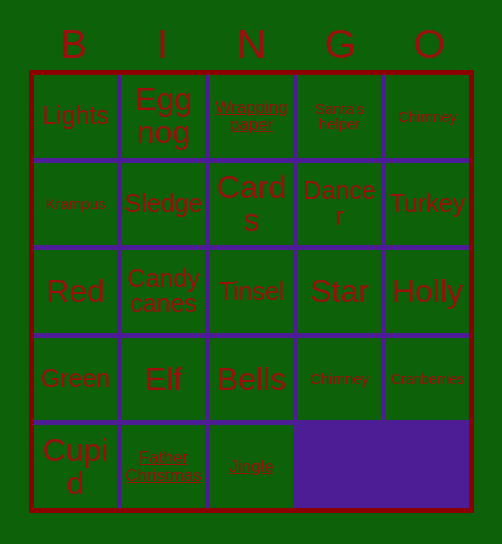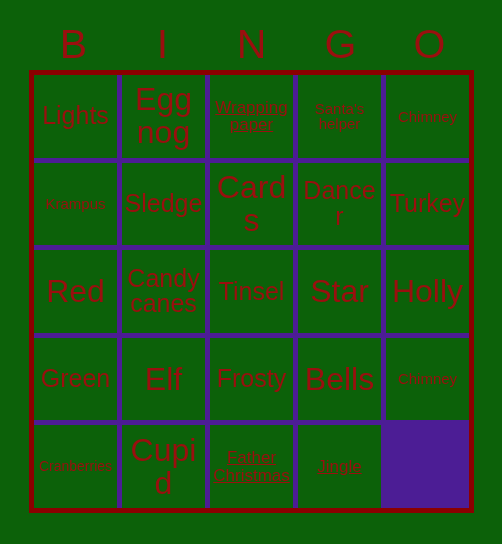--- a/index.html
+++ b/index.html
@@ -144,23 +144,20 @@
     <div class="cell">
         <span class="cell-text fs-lg">Holly</span>
       </div>
     <div class="cell">
         <span class="cell-text fs-md">Green</span>
       </div>
     <div class="cell">
         <span class="cell-text fs-xl">Elf</span>
       </div>
     <div class="cell">
-        <span class="cell-text fs-md">Frosty</span>
-      </div>
-    <div class="cell">
         <span class="cell-text fs-lg">Bells</span>
       </div>
 
     <div class="cell">
         <span class="cell-text fs-sm">Chimney</span>
       </div>
     <div class="cell">
         <span class="cell-text fs-xxs">Cranberries</span>
       </div>
     <div class="cell">

